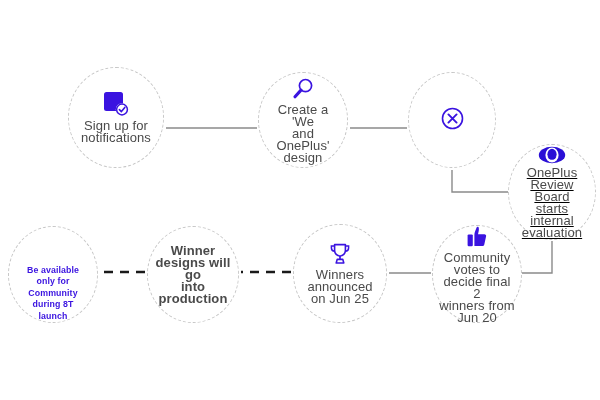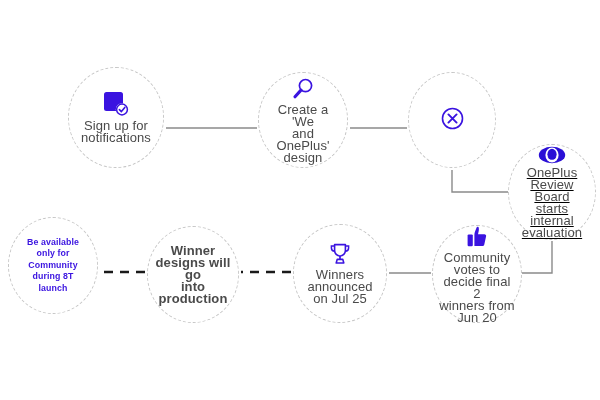--- a/index.html
+++ b/index.html
@@ -69,21 +69,21 @@
   }
 
   
   #node-signup        { left: 68px;  top: 67px;  width: 96px;  height: 101px; }
   #node-create        { left: 258px; top: 72px;  width: 90px;  height: 96px;  }
   #node-applications  { left: 408px; top: 72px;  width: 88px;  height: 96px;  }
   #node-oneplus       { left: 508px; top: 144px; width: 88px;  height: 96px; text-decoration: underline;  }
   #node-community     { left: 432px; top: 225px; width: 90px;  height: 98px;  }
   #node-winners       { left: 293px; top: 224px; width: 94px;  height: 99px;  }
   #node-production    { left: 147px; top: 226px; width: 92px;  height: 97px; font-weight: bold;  }
-  #node-available     { left: 8px;   top: 217px; width: 90px;  height: 97px;  }
+  #node-available     { left: 8px;   top: 226px; width: 90px;  height: 97px; justify-content: flex-end;  }
 </style>
 </head>
 <body>
 
 <div id="flow-canvas">
 
   <svg id="connector-layer" viewBox="0 0 600 400" width="600" height="400" xmlns="http://www.w3.org/2000/svg">
 
     <line x1="166" y1="128" x2="257" y2="128" stroke="#8a8a8a" stroke-width="1.4"></line>
 
@@ -170,21 +170,21 @@
       <svg width="24" height="24" viewBox="0 0 24 24" xmlns="http://www.w3.org/2000/svg">
         <path d="M6.6 2.6 h10.8 v6.0 a5.4 5.4 0 0 1 -10.8 0 z" fill="none" stroke="#3a13e0" stroke-width="1.6" stroke-linejoin="round"></path>
         <path d="M6.6 4.0 H3.4 v2.0 a3.4 3.4 0 0 0 3.2 3.3" fill="none" stroke="#3a13e0" stroke-width="1.5"></path>
         <path d="M17.4 4.0 H20.6 v2.0 a3.4 3.4 0 0 1 -3.2 3.3" fill="none" stroke="#3a13e0" stroke-width="1.5"></path>
         <path d="M12 14.0 V17.4" stroke="#3a13e0" stroke-width="1.7"></path>
         <path d="M8.2 21.0 h7.6 l-1.0 -3.6 h-5.6 z" fill="none" stroke="#3a13e0" stroke-width="1.6" stroke-linejoin="round"></path>
       </svg>
     </span>
     <span class="node-label">Winners
 announced
-on Jul 25</span>
+on Jun 25</span>
   </div>
 
   <div class="node" id="node-production">
     <span class="node-label">Winner
 designs will go
 into
 production</span>
   </div>
 
   <div class="node" id="node-available">

